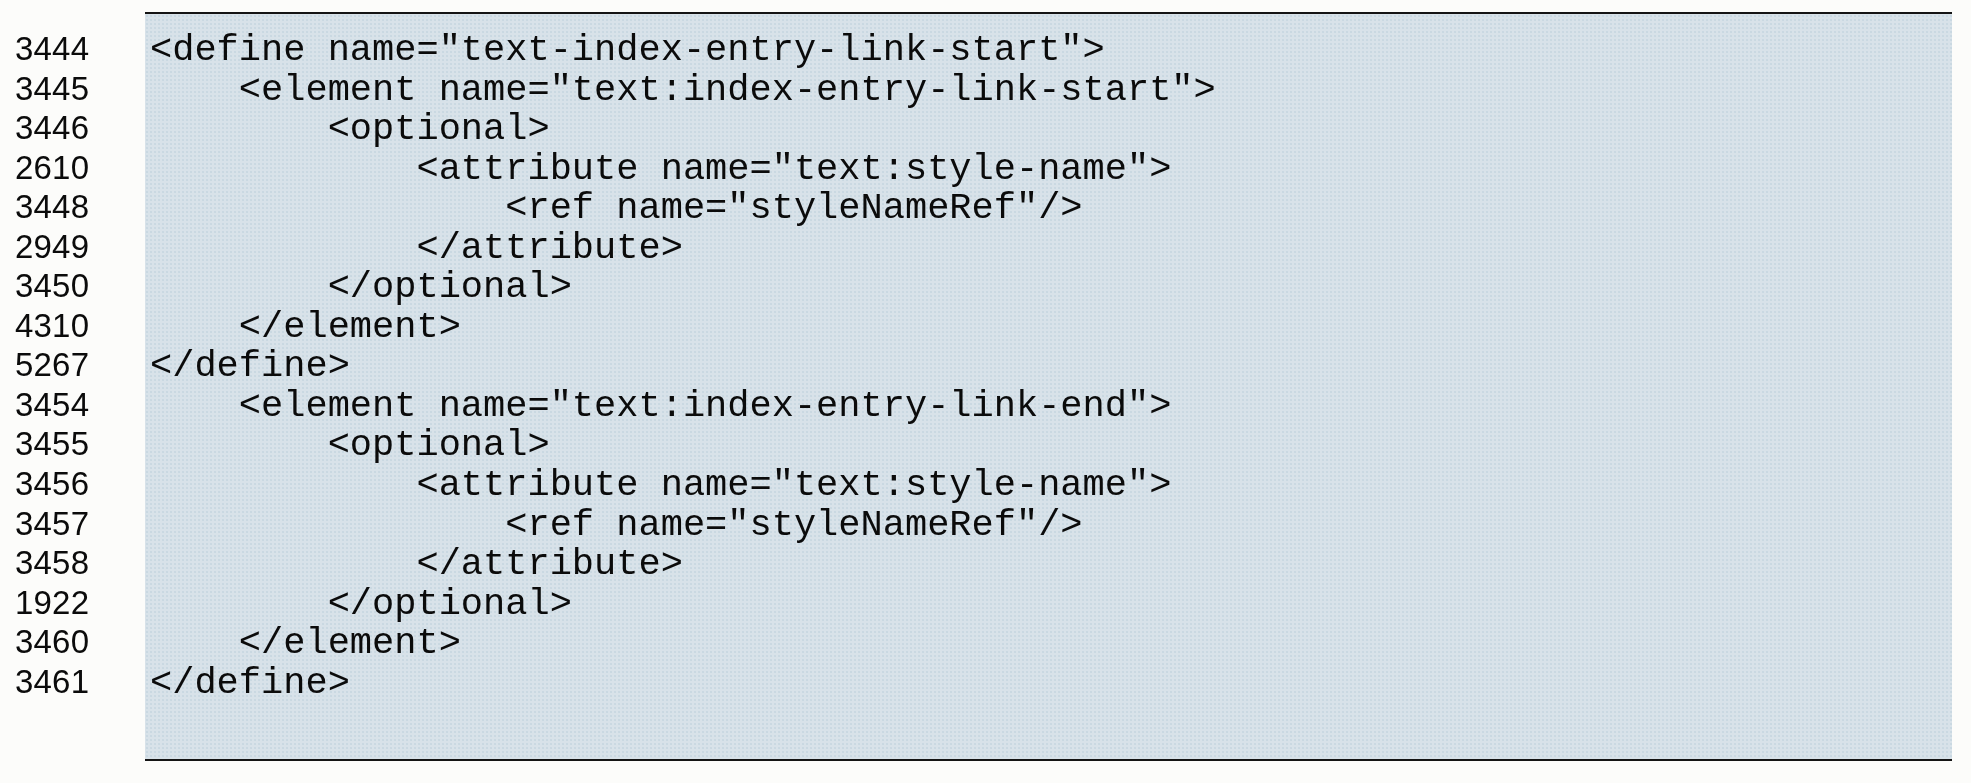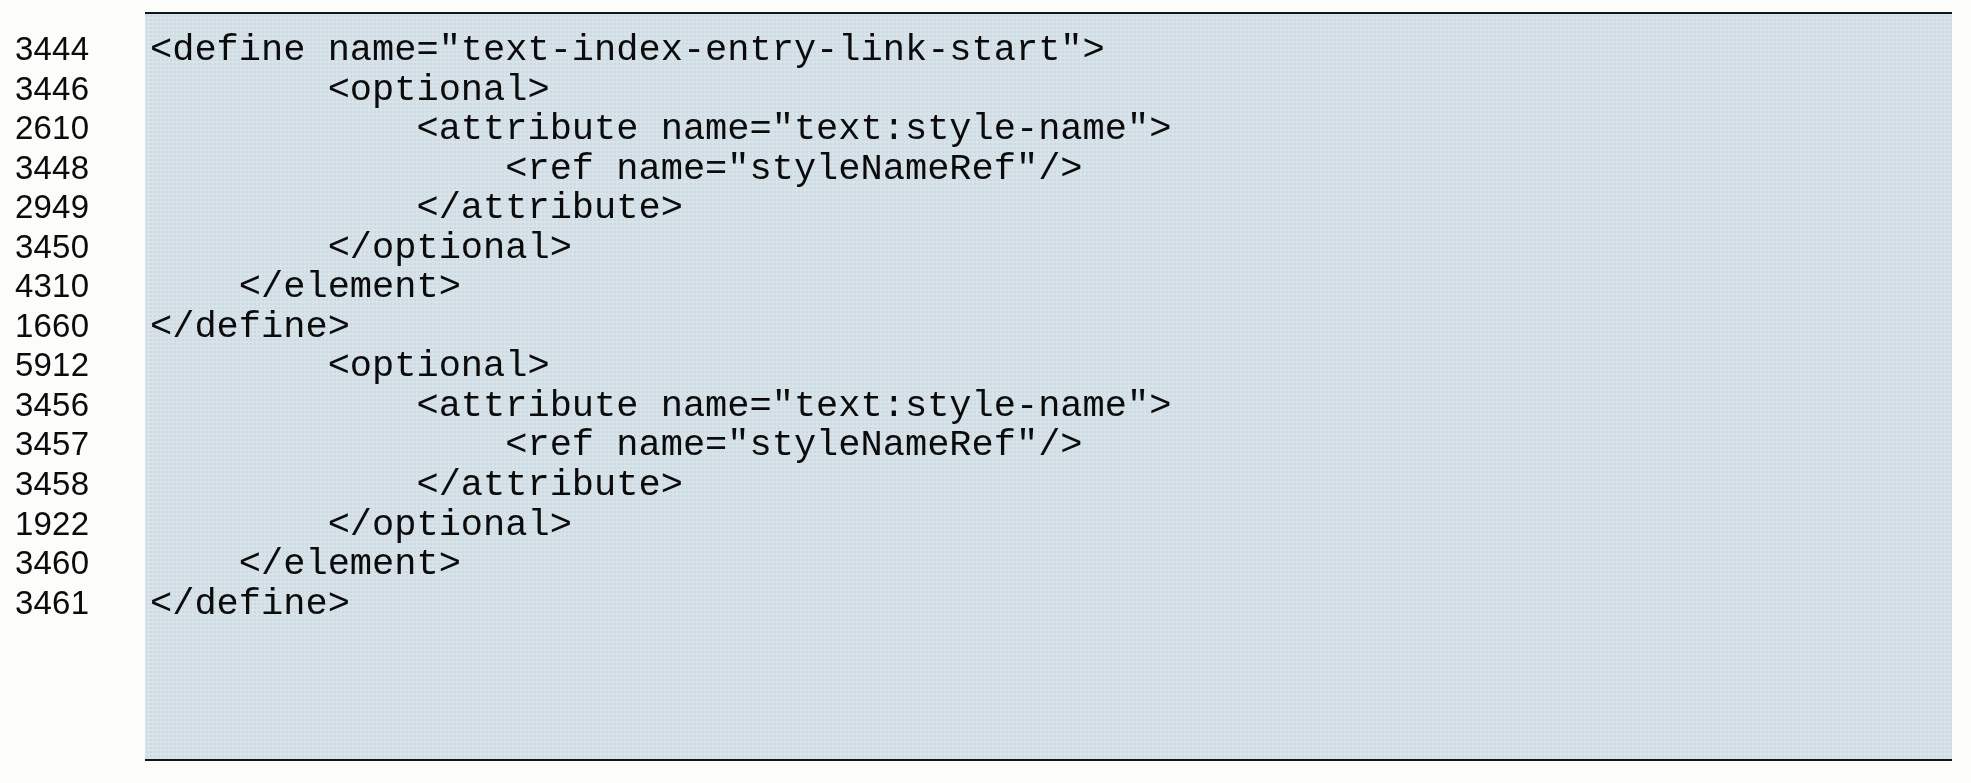--- a/index.html
+++ b/index.html
@@ -65,28 +65,30 @@
     white-space: pre;
   }
 </style>
 </head>
 <body>
 
 <div class="page">
   <div class="code-panel"></div>
   <div class="listing" id="listing">
       <div class="code-row"><span class="line-number">3444</span><span class="code-text">&lt;define name="text-index-entry-link-start"&gt;</span></div>
+      <div class="code-row"><span class="line-number">3445</span><span class="code-text">    &lt;element name="text:index-entry-link-start"&gt;</span></div>
       <div class="code-row"><span class="line-number">3446</span><span class="code-text">        &lt;optional&gt;</span></div>
       <div class="code-row"><span class="line-number">2610</span><span class="code-text">            &lt;attribute name="text:style-name"&gt;</span></div>
       <div class="code-row"><span class="line-number">3448</span><span class="code-text">                &lt;ref name="styleNameRef"/&gt;</span></div>
       <div class="code-row"><span class="line-number">2949</span><span class="code-text">            &lt;/attribute&gt;</span></div>
       <div class="code-row"><span class="line-number">3450</span><span class="code-text">        &lt;/optional&gt;</span></div>
       <div class="code-row"><span class="line-number">4310</span><span class="code-text">    &lt;/element&gt;</span></div>
-      <div class="code-row"><span class="line-number">1660</span><span class="code-text">&lt;/define&gt;</span></div>
-      <div class="code-row"><span class="line-number">5912</span><span class="code-text">        &lt;optional&gt;</span></div>
+      <div class="code-row"><span class="line-number">5267</span><span class="code-text">&lt;/define&gt;</span></div>
+      <div class="code-row"><span class="line-number">3454</span><span class="code-text">    &lt;element name="text:index-entry-link-end"&gt;</span></div>
+      <div class="code-row"><span class="line-number">3455</span><span class="code-text">        &lt;optional&gt;</span></div>
       <div class="code-row"><span class="line-number">3456</span><span class="code-text">            &lt;attribute name="text:style-name"&gt;</span></div>
       <div class="code-row"><span class="line-number">3457</span><span class="code-text">                &lt;ref name="styleNameRef"/&gt;</span></div>
       <div class="code-row"><span class="line-number">3458</span><span class="code-text">            &lt;/attribute&gt;</span></div>
       <div class="code-row"><span class="line-number">1922</span><span class="code-text">        &lt;/optional&gt;</span></div>
       <div class="code-row"><span class="line-number">3460</span><span class="code-text">    &lt;/element&gt;</span></div>
       <div class="code-row"><span class="line-number">3461</span><span class="code-text">&lt;/define&gt;</span></div>
     </div>
 </div>
 
 </body></html>

